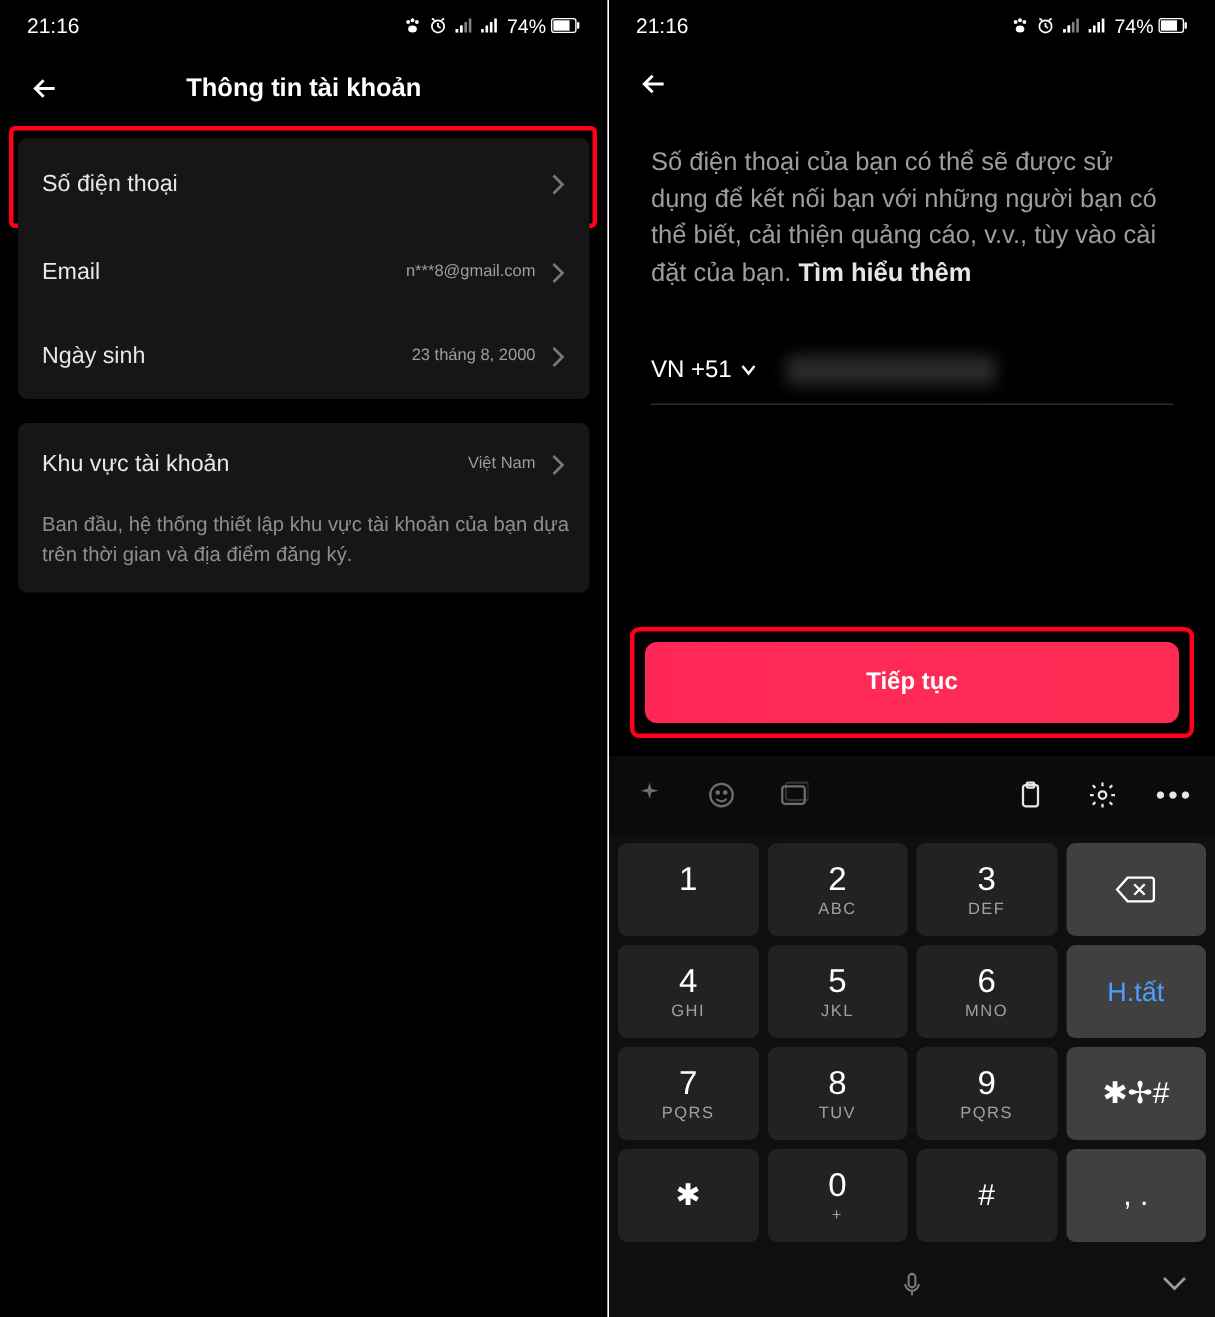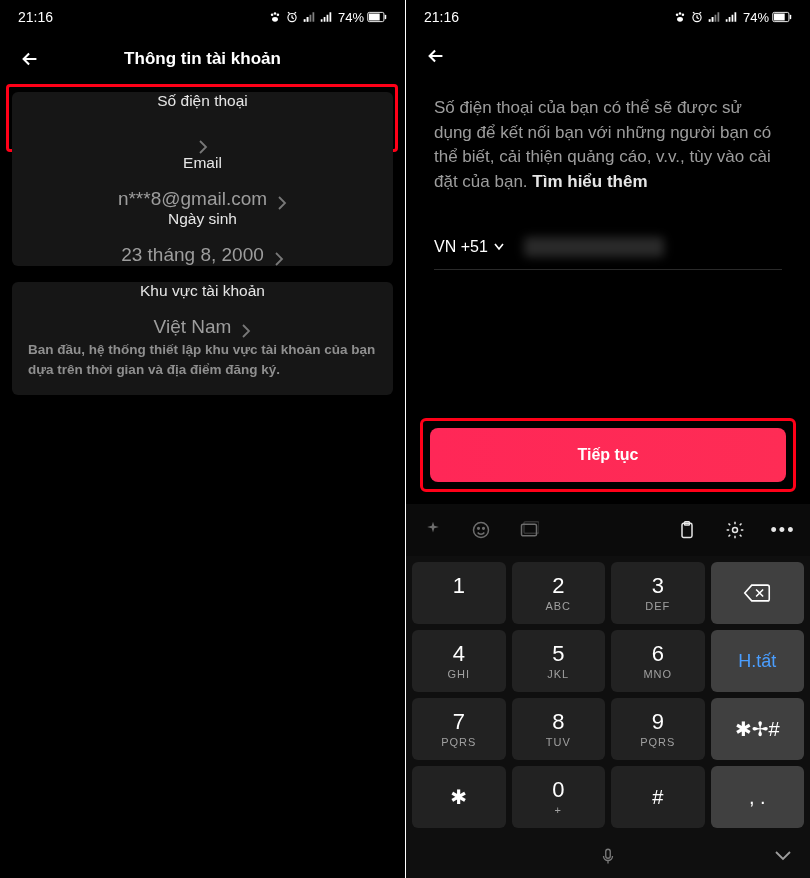--- a/index.html
+++ b/index.html
@@ -6,26 +6,26 @@
   body { background: #fff; width: 810px; height: 878px; display: flex; }
   .phone { width: 405px; height: 878px; background: #000; position: relative; color: #fff; display: flex; flex-direction: column; }
   .status-bar { height: 34px; display: flex; justify-content: space-between; align-items: center; padding: 0 18px; font-size: 14px; font-weight: 500; }
   .status-right { display: flex; align-items: center; gap: 3px; }
   .status-right svg { display: block; }
   .icon-small { width: 14px; height: 14px; }
   .header { height: 50px; display: flex; align-items: center; padding: 0 12px; position: relative; }
   .back-btn { width: 36px; height: 36px; display: flex; align-items: center; justify-content: center; cursor: pointer; }
   .header-title { position: absolute; left: 0; right: 0; text-align: center; font-size: 17px; font-weight: 600; pointer-events: none; }
   .panel { margin: 8px 12px; background: #161616; border-radius: 6px; overflow: hidden; position: relative; }
-  .row { height: 56px; display: flex; align-items: center; padding: 0 16px; justify-content: space-between; cursor: pointer; flex-direction: column; }
+  .row { height: 56px; display: flex; align-items: center; padding: 0 16px; justify-content: space-between; cursor: pointer; }
   .row.tall { height: 62px; }
   .row-label { font-size: 15.5px; color: #e6e6e6; }
-  .row-value { display: flex; align-items: flex-end; gap: 10px; color: #9d9d9d; font-size: 19px; }
+  .row-value { display: flex; align-items: flex-start; gap: 10px; color: #9d9d9d; font-size: 11px; }
   .chevron { color: #787878; }
-  .panel-note { font-size: 13.5px; line-height: 1.45; color: #8f8f8f; padding: 2px 1px 16px 16px; font-weight: bold; }
+  .panel-note { font-size: 13.5px; line-height: 1.45; color: #8f8f8f; padding: 2px 1px 16px 16px; }
   .highlight-red { position: absolute; border: 3px solid #ff0018; border-radius: 4px; pointer-events: none; }
   .hl1 { left: 6px; top: 84px; width: 392px; height: 68px; }
   
   .content { padding: 18px 28px 0 28px; flex: 0 0 auto; }
   .big-title { font-size: 21px; font-weight: 700; margin-bottom: 10px; }
   .desc { font-size: 17px; line-height: 1.45; color: #9d9d9d; }
   .desc .learn { color: #e6e6e6; font-weight: 600; }
   .input-line { margin-top: 42px; display: flex; align-items: center; gap: 20px; border-bottom: 1px solid #2a2a2a; padding-bottom: 12px; }
   .cc-select { display: flex; align-items: center; gap: 6px; font-size: 16px; cursor: pointer; }
   .phone-value { width: 140px; height: 20px; background: #2a2a2a; filter: blur(5px); border-radius: 4px; }

